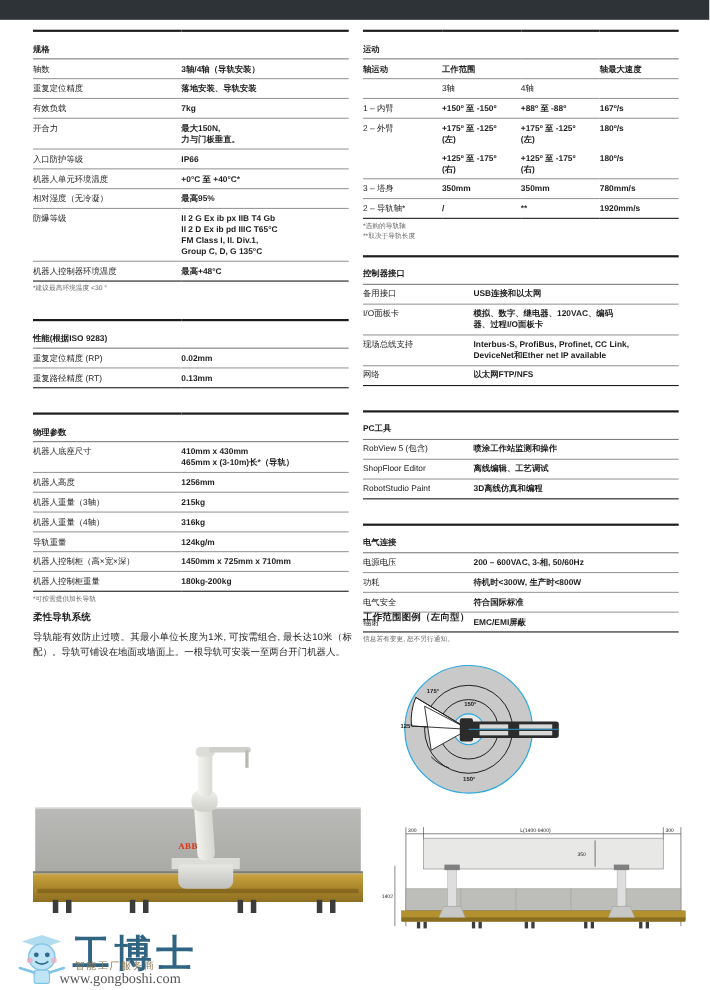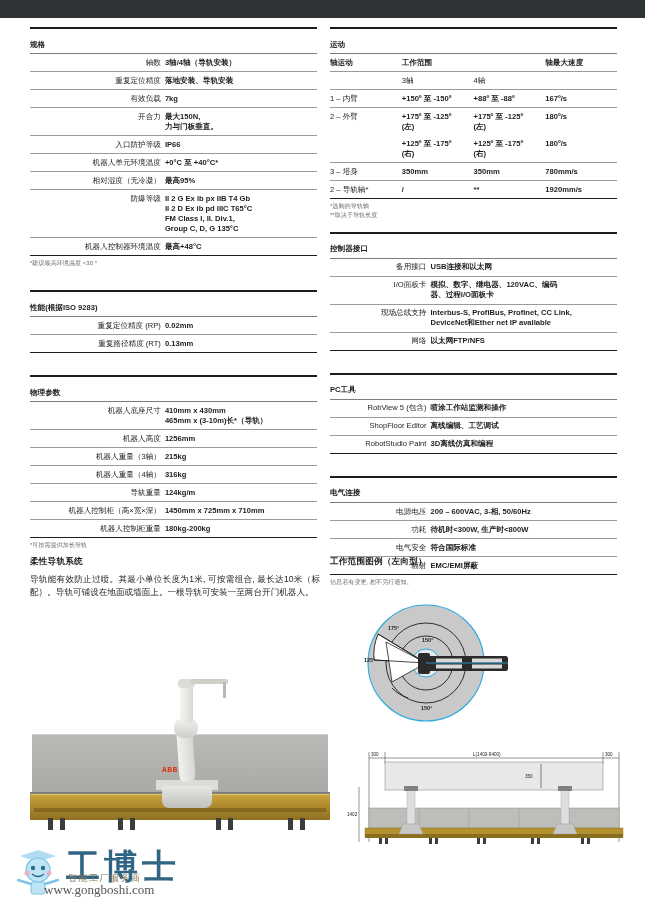--- a/index.html
+++ b/index.html
@@ -19,21 +19,21 @@
   .col-right { left:330px; }
 
   
   table.spec { width:100%; border-collapse:collapse; table-layout:fixed; }
   table.spec td { vertical-align:top; padding:3.5px 4px 3.5px 0; font-size:7.6px; line-height:1.32; }
   .sect-top td { border-top:2.2px solid #1d1d1d; border-bottom:0; padding-top:2px; }
   .sect-title td { font-weight:bold; font-size:8.2px; padding-top:1px; padding-bottom:4px;
                    border-bottom:1.1px solid #7d7d7d;margin-left:36px; }
   table.spec tr.row td { border-bottom:1.1px solid #9a9a9a; }
   table.spec tr.row-last td { border-bottom:1.6px solid #1d1d1d; }
-  .lbl { color:#1d1d1d;text-align:right; }
+  .lbl { color:#1d1d1d; }
   .val { font-weight:bold; color:#1d1d1d; }
   .hdr td { font-weight:bold; }
   .nb { border-bottom:0 !important; }
   .thin td { border-bottom:1.1px solid #9a9a9a; }
 
   .note { font-size:6.1px; color:#6a6a6a; line-height:1.45; padding-top:3px; }
   .gap { height:22px; }
   .gap-sm { height:12px; }
 
   
@@ -71,33 +71,33 @@
     background:linear-gradient(180deg,#f0f0ed,#cfcfca); border-radius:9px; }
   .photo .upperarm {
     position:absolute; left:150px; bottom:118px; width:13px; height:40px;
     background:linear-gradient(90deg,#f4f4f1,#d9d9d4); border-radius:5px;
   }
   .photo .wrist { position:absolute; left:148px; bottom:154px; width:17px; height:9px;
     background:#ddddd8; border-radius:4px; }
   .photo .tool { position:absolute; left:160px; bottom:158px; width:38px; height:5px; background:#cfcfca; border-radius:2px;}
   .photo .tooltip2 { position:absolute; left:193px; bottom:144px; width:2.5px; height:16px; background:#b9b9b4;}
   .photo .abb { position:absolute; left:132px; bottom:68px; font-size:8px; font-weight:bold;
-    color:#e03010; letter-spacing:.5px; font-family:Liberation Mono, monospace; }
+    color:#e03010; letter-spacing:.5px; font-family:Liberation Serif, serif; }
 
   
   .env { position:absolute; left:348px; top:598px; width:250px; height:130px; }
   .env svg { display:block; }
 
   
   .dim { position:absolute; left:345px; top:742px; width:285px; height:118px; }
   .dim svg { display:block; }
 
   
   .wm { position:absolute; left:6px; top:846px; width:230px; height:54px; }
-  .wm .site { position:absolute; left:38px; top:36px; font-size:13px; color:#555; font-family:"Liberation Serif", serif; }
+  .wm .site { position:absolute; left:48px; top:36px; font-size:13px; color:#555; font-family:"Liberation Serif", serif; }
   .wm .cn  { position:absolute; left:60px; top:-2px; font-size:34px; font-weight:bold; color:#0c4a6e; opacity:.85; letter-spacing:4px;}
   .wm .sub { position:absolute; left:62px; top:26px; font-size:9px; color:#8b7a5e; letter-spacing:1.5px;}
 </style>
 </head>
 <body>
 
 <div class="page">
 
   <div class="topbar"></div>
 

